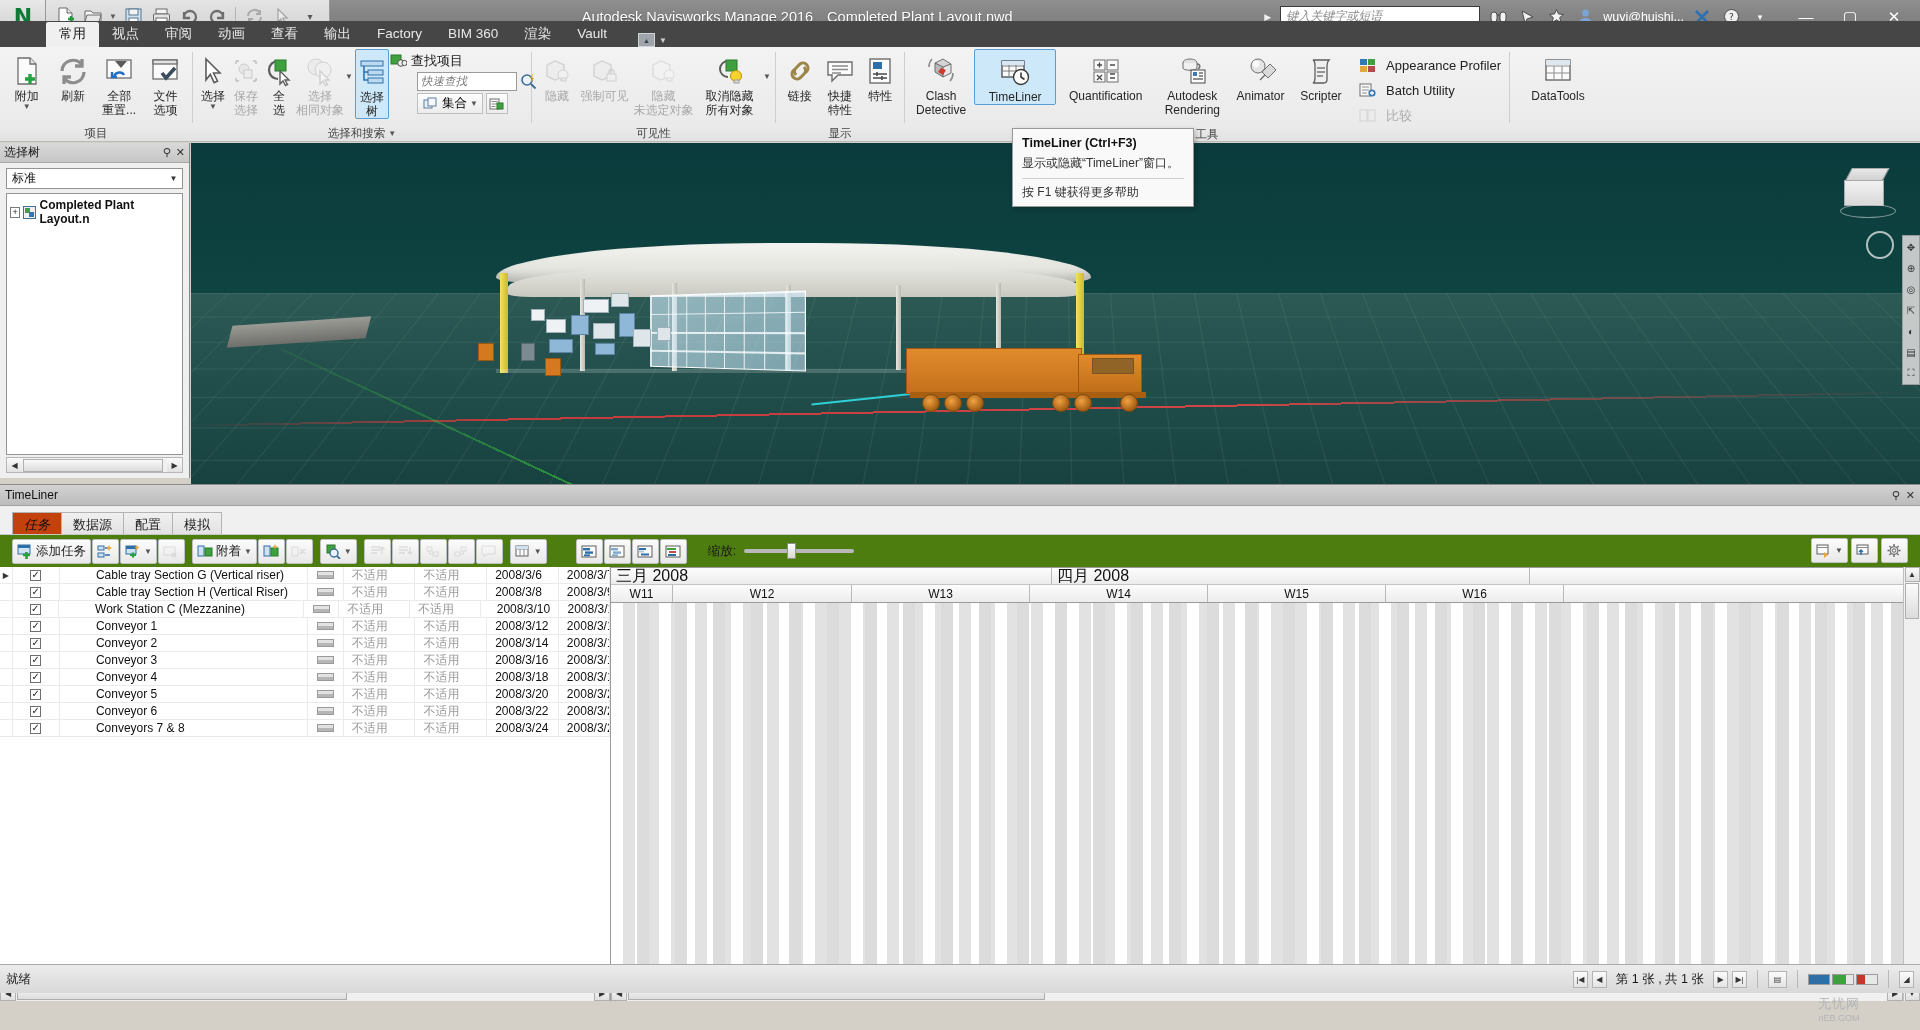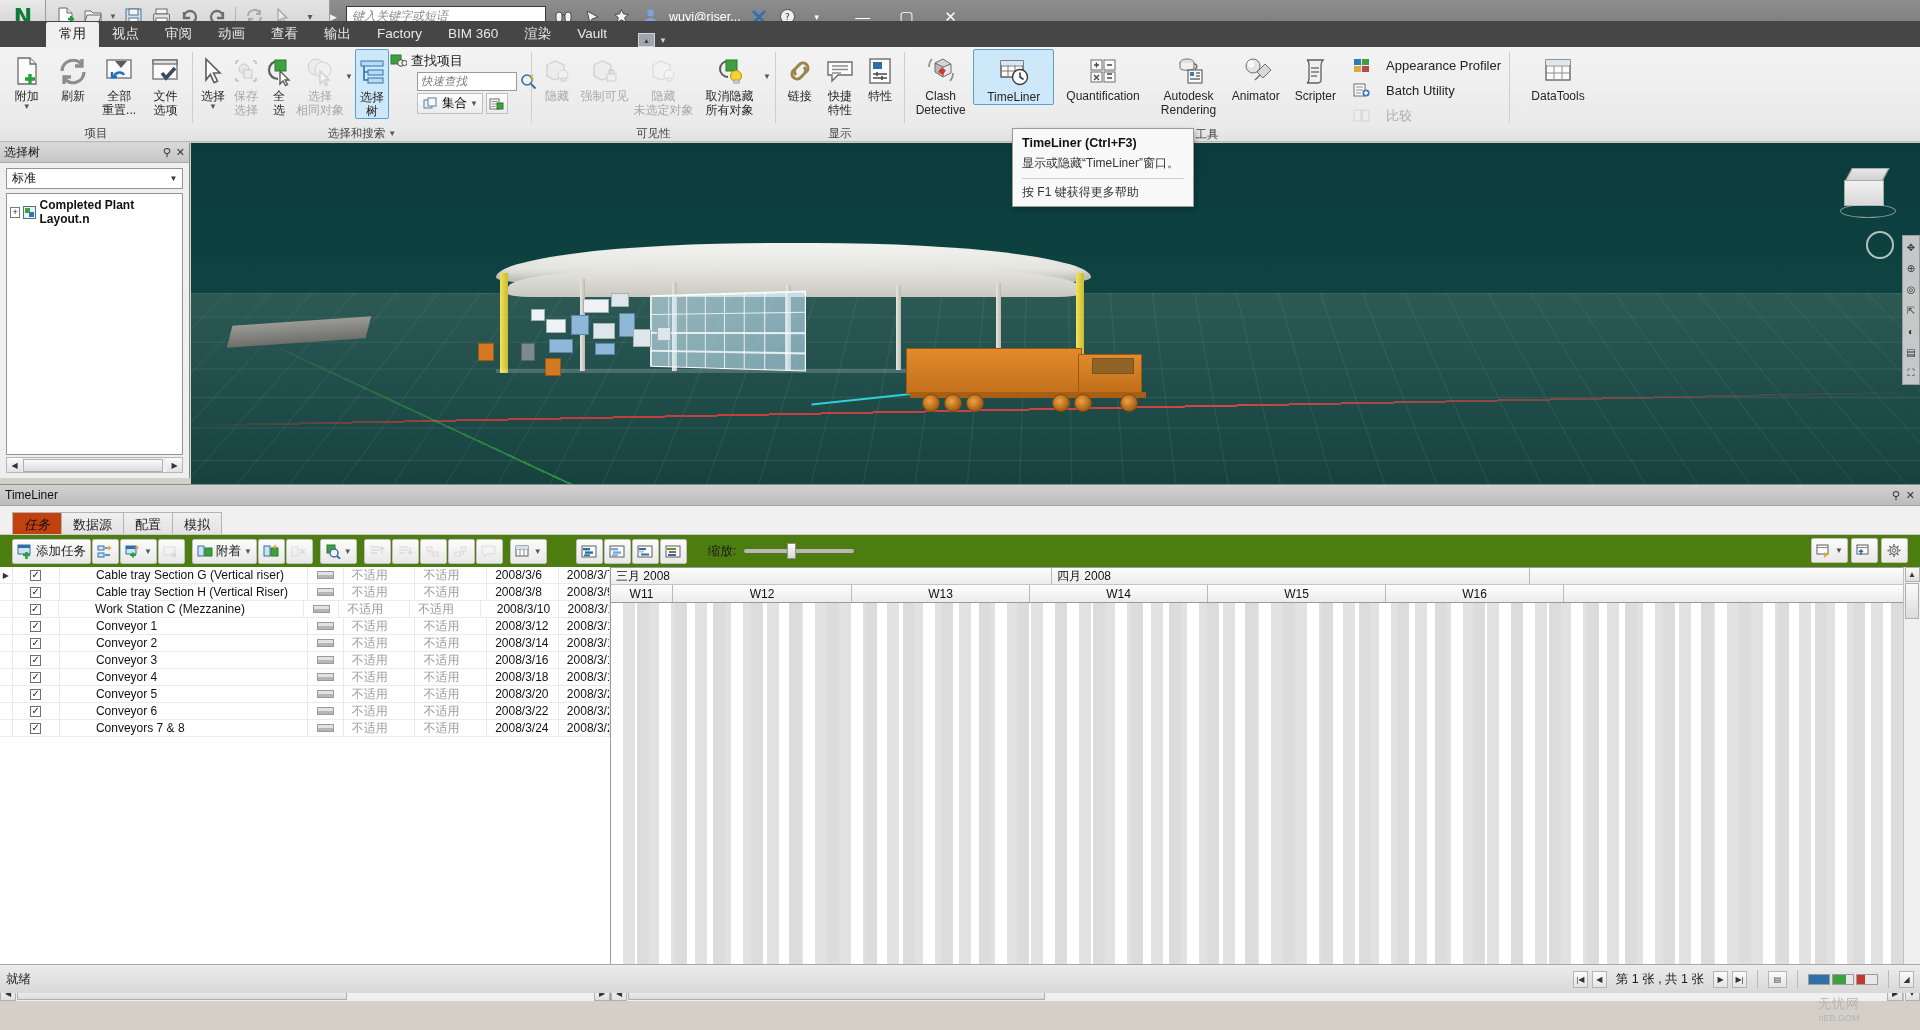--- a/index.html
+++ b/index.html
@@ -112,21 +112,21 @@
   .big-btn.wide { width:66px; }
   .big-btn.w80 { width:84px; }
   .big-btn.disabled .lbl { color:#a8a8a8; }
   .big-btn.disabled .ico { opacity:0.38; }
   .big-btn.active {
     background:#cde8f8; border:1px solid #5a9fd4; border-radius:2px;
   }
   .caret-d { font-size:8px; color:#555; line-height:7px; }
 
   .small-btn {
-    display:flex; align-items:center; gap:16px; height:23px; padding:0 4px;
+    display:flex; align-items:center; gap:10px; height:23px; padding:0 4px;
     font-size:13px; color:#222; white-space:nowrap;
   }
   .small-btn.disabled { color:#acacac; }
   .small-btn.disabled .sico { opacity:0.4; }
   .sico { width:17px; height:17px; display:flex; align-items:center; justify-content:center; }
 
   .qfind {
     display:flex; flex-direction:column; gap:2px; padding-top:3px;
   }
   .qfind-row1 { display:flex; align-items:center; gap:4px; font-size:13px; color:#1a1a1a;}
@@ -390,21 +390,21 @@
   .cbox { width:11px; height:11px; border:1px solid #6f6f6f; background:#fff;
     display:flex; align-items:center; justify-content:center; font-size:10px; color:#222;
     line-height:10px;}
   .status-bar-ico { width:17px; height:8px; background:linear-gradient(to bottom,#e2e2e2 50%,#b6b6b6 50%);
     border:1px solid #9a9a9a; }
   .rowmark { width:13px; display:flex; align-items:center; justify-content:center;
     font-size:8px; color:#333; border-right:1px solid #eaeaea;}
   .gantt-pane { flex:1; display:flex; flex-direction:column; position:relative; overflow:hidden;}
   .gantt-months { display:flex; height:18px; border-top:1px solid #9b9b9b; border-bottom:1px solid #c4c4c4;
     background:linear-gradient(to bottom,#fdfdfd,#ececec); }
-  .gm { font-size:12px; color:#111; border-right:1px solid #b8b8b8; padding-left:5px;
+  .gm { font-size:16px; color:#111; border-right:1px solid #b8b8b8; padding-left:5px;
     display:flex; align-items:center; }
   .gantt-weeks { display:flex; height:18px; border-bottom:1px solid #9b9b9b;
     background:linear-gradient(to bottom,#fdfdfd,#ececec); }
   .gw { font-size:12px; color:#111; border-right:1px solid #b8b8b8;
     display:flex; align-items:center; justify-content:center; }
   .gantt-body { flex:1; position:relative; background:#fff; overflow:hidden;
     background-image: repeating-linear-gradient(to right,
       #ffffff 0 12px, #e2e2e2 12px 24px, #ffffff 24px 36px, #e2e2e2 36px 48px);
   }
   .gantt-daycols {
@@ -515,20 +515,23 @@
       <div class="qat-btn dis">
         <svg width="19" height="19" viewBox="0 0 19 19">
             <path d="M5 2l9 9h-4.2l2.5 5-2 1-2.5-5L5 15z" fill="#fff" stroke="#5c5c5c" stroke-width="1.2"></path>
           </svg>
       </div>
       <div class="qat-btn">
           <span style="font-size:10px">▾</span>
         </div>
     </div>
 
+    <div class="title-text">
+      <span>Autodesk Navisworks Manage 2016</span><span class="sp"></span><span>Completed Plant Layout.nwd</span>
+    </div>
 
     <div class="tb-right">
       <span class="ic-arrow">▶</span>
       <div class="infocenter">
         <span>键入关键字或短语</span>
       </div>
       <div class="tb-icon">
         <svg width="17" height="17" viewBox="0 0 17 17">
             <rect x="1" y="4" width="6" height="10" rx="3" fill="#f2f2f2" stroke="#4b4b4b"></rect>
             <rect x="10" y="4" width="6" height="10" rx="3" fill="#f2f2f2" stroke="#4b4b4b"></rect>
@@ -544,21 +547,21 @@
         <svg width="17" height="17" viewBox="0 0 17 17">
             <path d="M8.5 1.5l2 4.5 5 .4-3.8 3.2 1.2 4.9-4.4-2.7L4.1 14.5l1.2-4.9L1.5 6.4l5-.4z" fill="#f4f4f4" stroke="#4b4b4b"></path>
           </svg>
       </div>
       <div class="tb-icon">
         <svg width="17" height="17" viewBox="0 0 17 17">
             <circle cx="8.5" cy="5" r="3.4" fill="#7aa3d6"></circle>
             <path d="M1.8 16c0-3.7 3-6 6.7-6s6.7 2.3 6.7 6z" fill="#7aa3d6"></path>
           </svg>
       </div>
-      <span class="user-name">wuyj@riser...</span>
+      <span class="user-name">wuyj@huishi...</span>
       <div class="tb-icon">
         <svg width="16" height="16" viewBox="0 0 16 16">
             <path d="M2 2l12 12M14 2L2 14" stroke="#2e6fb0" stroke-width="2.6"></path>
           </svg>
       </div>
       <div class="tb-icon">
         <svg width="17" height="17" viewBox="0 0 17 17">
             <circle cx="8.5" cy="8.5" r="7" fill="#f0f0f0" stroke="#4b4b4b"></circle>
             <text x="8.5" y="12" font-size="9" text-anchor="middle" fill="#333" font-family="DejaVu Sans">?</text>
           </svg>

